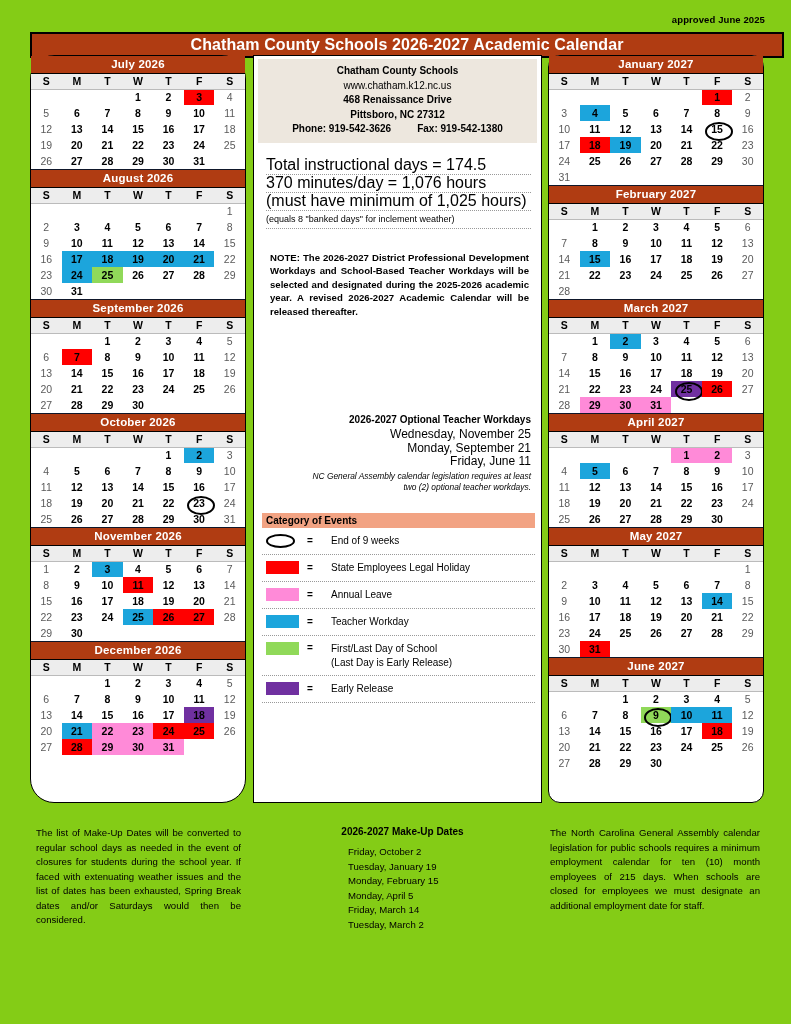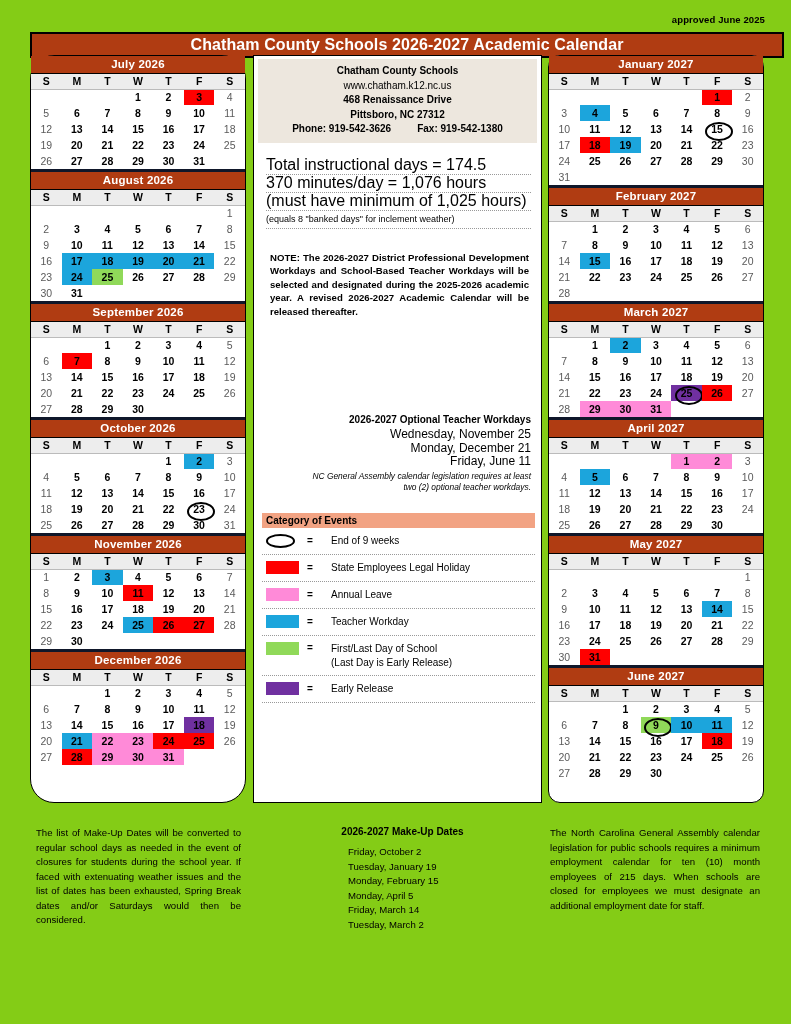--- a/index.html
+++ b/index.html
@@ -56,21 +56,21 @@
   
   .month { width: 100%; }
   .month-head {
     background: #B03C12;
     color: #fff;
     font-size: 11.5px;
     font-weight: bold;
     text-align: center;
     padding: 2px 0 3px;
     letter-spacing: .2px;
-    border-top: 3px solid #0f172a;
+    border-top: 1px solid #0f172a;
     border-bottom: 1px solid #000;
   }
   .month:first-child .month-head { border-top: none; }
   table.cal {
     width: 100%;
     border-collapse: collapse;
     table-layout: fixed;
   }
   table.cal th {
     font-size: 10.5px;
@@ -610,21 +610,21 @@
       <div class="line">370 minutes/day = 1,076 hours</div>
       <div class="line">(must have minimum of 1,025 hours)</div>
       <div class="line small">(equals 8 "banked days" for inclement weather)</div>
     </div>
 
     <div class="note">NOTE: The 2026-2027 District Professional Development Workdays and School-Based Teacher Workdays will be selected and designated during the 2025-2026 academic year. A revised 2026-2027 Academic Calendar will be released thereafter.</div>
 
     <div class="otw">
       <div class="otw-title">2026-2027 Optional Teacher Workdays</div>
       <div class="otw-item">Wednesday, November 25</div>
-      <div class="otw-item">Monday, December 21</div>
+      <div class="otw-item">Monday, September 21</div>
       <div class="otw-item">Friday, June 11</div>
       <div class="otw-foot">NC General Assembly calendar legislation requires at least two (2) optional teacher workdays.</div>
     </div>
 
     <div class="legend">
       <div class="legend-title">Category of Events</div>
       <div id="legend-rows">
           <div class="legend-row">
             <div class="swatch oval"></div>
             <div class="eq">=</div>

